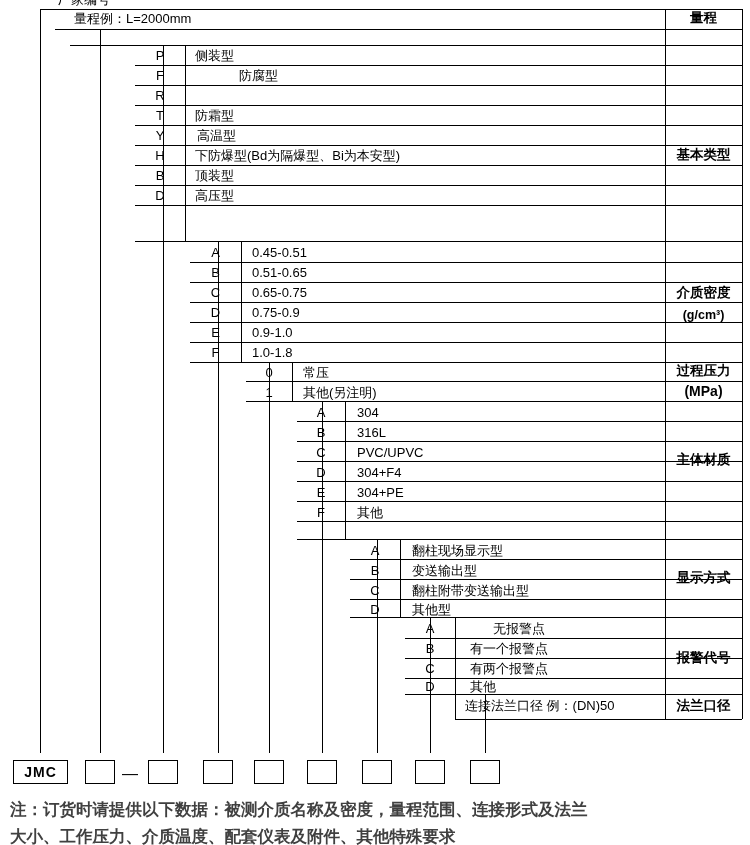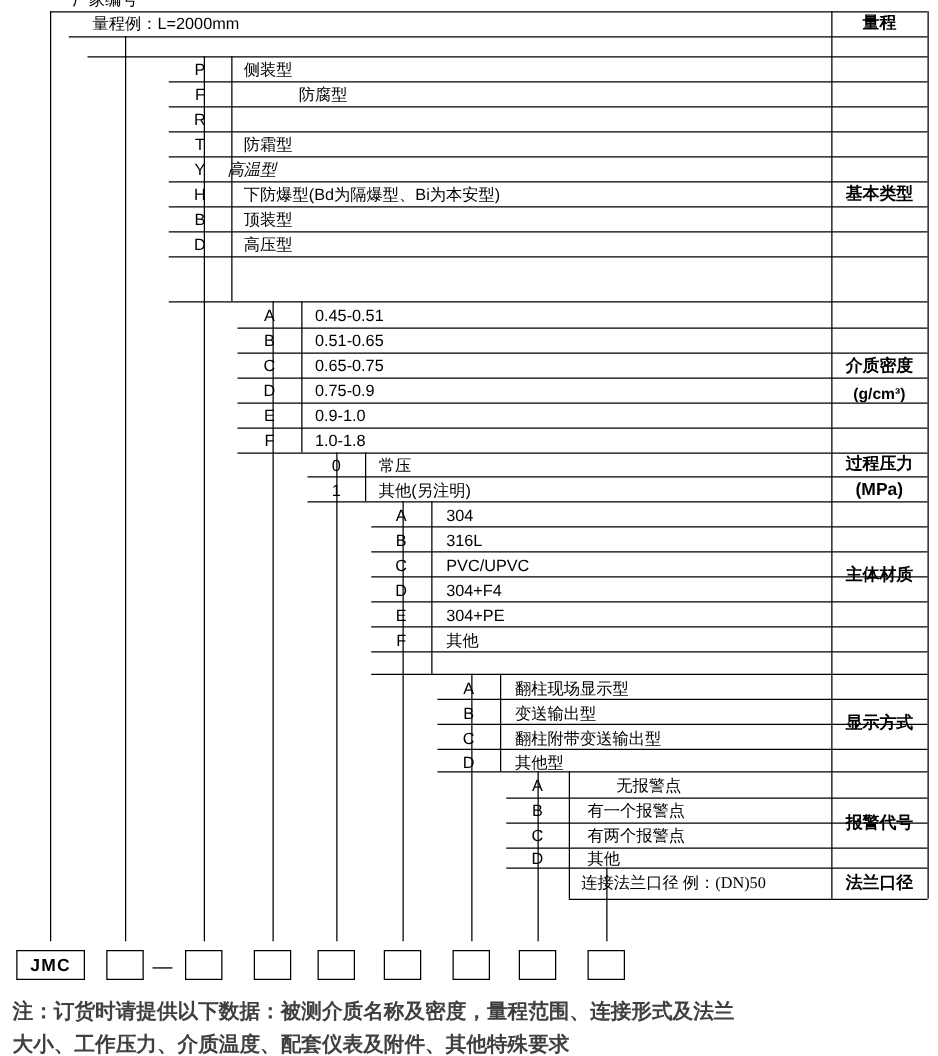--- a/index.html
+++ b/index.html
@@ -160,21 +160,21 @@
   <div class="cell rowlabel" style="left:665px; top:696px; width:77px;">法兰口径</div>
 
   <div class="cell code" style="left:135px; top:46px;  width:50px;">P</div>
   <div class="cell desc" style="left:195px; top:46px;">侧装型</div>
   <div class="cell code" style="left:135px; top:66px;  width:50px;">F</div>
   <div class="cell desc" style="left:195px; top:66px;padding-left:44px;">防腐型</div>
   <div class="cell code" style="left:135px; top:86px;  width:50px;">R</div>
   <div class="cell code" style="left:135px; top:106px; width:50px;">T</div>
   <div class="cell desc" style="left:195px; top:106px;">防霜型</div>
   <div class="cell code" style="left:135px; top:126px; width:50px;">Y</div>
-  <div class="cell desc" style="left:182px; top:126px;font-style:italic;">高温型</div>
+  <div class="cell desc" style="left:197px; top:126px;">高温型</div>
   <div class="cell code" style="left:135px; top:146px; width:50px;">H</div>
   <div class="cell desc" style="left:195px; top:146px;">下防爆型(Bd为隔爆型、Bi为本安型)</div>
   <div class="cell code" style="left:135px; top:166px; width:50px;">B</div>
   <div class="cell desc" style="left:195px; top:166px;">顶装型</div>
   <div class="cell code" style="left:135px; top:186px; width:50px;">D</div>
   <div class="cell desc" style="left:195px; top:186px;">高压型</div>
 
   <div class="cell code" style="left:190px; top:243px; width:51px;">A</div>
   <div class="cell desc" style="left:252px; top:243px;">0.45-0.51</div>
   <div class="cell code" style="left:190px; top:263px; width:51px;">B</div>
@@ -217,21 +217,21 @@
 
   <div class="cell code" style="left:405px; top:619px; width:50px;">A</div>
   <div class="cell desc" style="left:470px; top:619px;margin-left:23px;">无报警点</div>
   <div class="cell code" style="left:405px; top:639px; width:50px;">B</div>
   <div class="cell desc" style="left:470px; top:639px;">有一个报警点</div>
   <div class="cell code" style="left:405px; top:659px; width:50px;">C</div>
   <div class="cell desc" style="left:470px; top:659px;">有两个报警点</div>
   <div class="cell code" style="left:405px; top:677px; width:50px;">D</div>
   <div class="cell desc" style="left:470px; top:677px;">其他</div>
 
-  <div class="cell desc" style="left:465px; top:696px;font-family:Liberation Serif, serif;">连接法兰口径 例：(DN)50</div>
+  <div class="cell desc" style="left:465px; top:696px;">连接法兰口径 例：(DN)50</div>
 
   <div class="box jmc" style="left:13px; top:760px; width:55px; height:24px;">JMC</div>
   <div class="box" style="left:85px;  top:760px; width:30px; height:24px;"></div>
   <div class="dash" style="left:122px; top:766px;">—</div>
   <div class="box" style="left:148px; top:760px; width:30px; height:24px;"></div>
   <div class="box" style="left:203px; top:760px; width:30px; height:24px;"></div>
   <div class="box" style="left:254px; top:760px; width:30px; height:24px;"></div>
   <div class="box" style="left:307px; top:760px; width:30px; height:24px;"></div>
   <div class="box" style="left:362px; top:760px; width:30px; height:24px;"></div>
   <div class="box" style="left:415px; top:760px; width:30px; height:24px;"></div>

